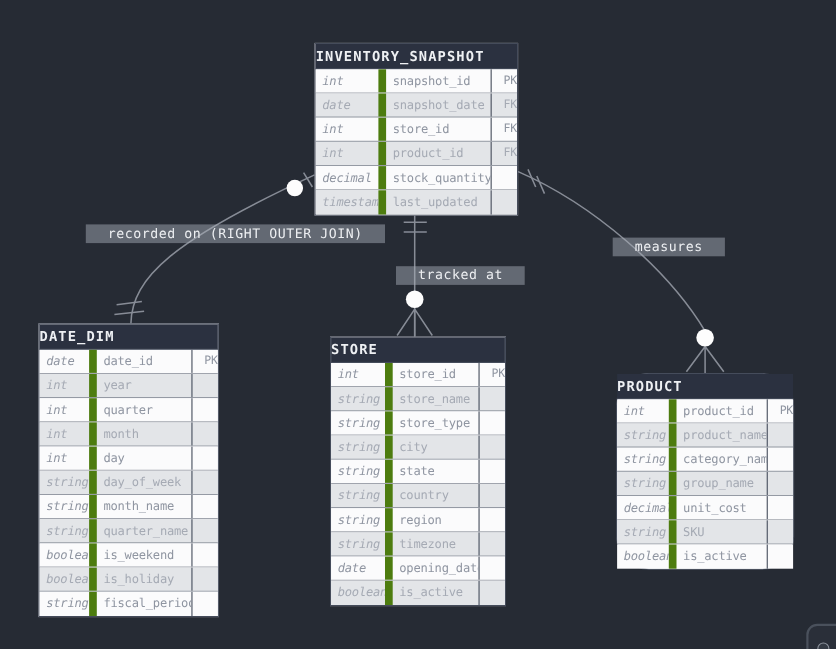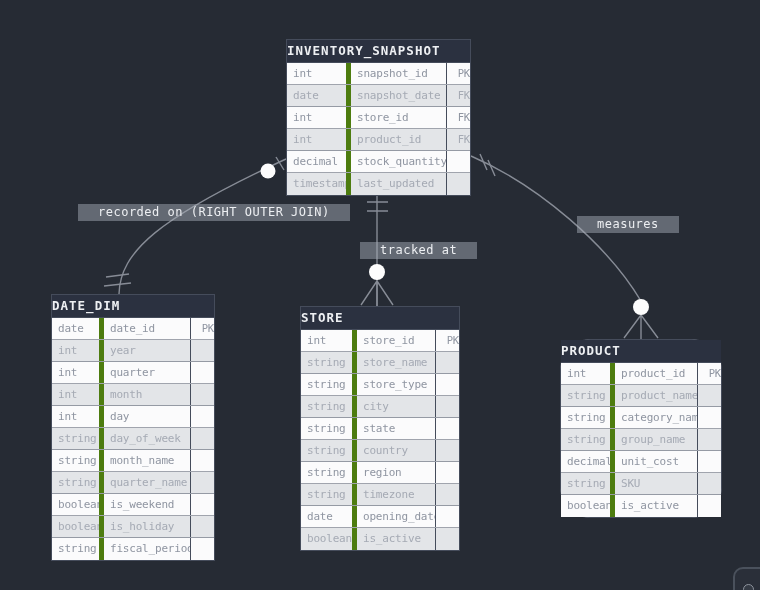--- a/index.html
+++ b/index.html
@@ -27,21 +27,21 @@
   }
   .erow{
     display:grid;height:22px;box-sizing:border-box;
     font-size:11px;line-height:21px;letter-spacing:-0.2px;
     background:#fbfbfc;color:#8f95a1;
     border-bottom:1px solid rgba(86,93,107,0.55);
   }
   .erow:last-child{border-bottom:none;}
   .erow.alt{background:#e3e5e8;color:#a5aab4;}
   .c-type,.c-name{padding-left:6px;overflow:hidden;white-space:nowrap;}
-  .c-type{border-right:5px solid #4d7c0f;}
+  .c-type{border-right:7px solid #4d7c0f;font-style:italic;}
   .c-name{border-right:1px solid #454c5b;}
   .c-key{text-align:right;font-size:10.5px;overflow:hidden;}
   #ent-0 .erow{grid-template-columns:64px 1fr 23px;}
   #ent-1 .erow{grid-template-columns:52px 1fr 23px;}
   #ent-2 .erow{grid-template-columns:56px 1fr 23px;}
   #ent-3 .erow{grid-template-columns:54px 1fr 23px;}
   #corner-widget{
     position:absolute;left:733px;top:567px;width:52px;height:52px;
     border:2px solid #4a515c;border-radius:10px;background:#2a2f39;
     box-sizing:border-box;
@@ -74,21 +74,21 @@
     </g>
     <g fill="#fdfdfd" stroke="none">
       <circle cx="268" cy="171" r="7.5"></circle>
       <circle cx="377" cy="272" r="8"></circle>
       <circle cx="641" cy="307" r="8"></circle>
     </g>
   </svg>
 
   <div class="rel-label" style="left:78px;top:204px;">recorded on (RIGHT OUTER JOIN)</div>
   <div class="rel-label" style="left:360px;top:242px;">tracked at</div>
-  <div class="rel-label" style="left:557px;top:216px;margin-left:20px;">measures</div>
+  <div class="rel-label" style="left:557px;top:216px;">measures</div>
 
   <div class="entity" id="ent-0" style="left:286px;top:39px;width:185px;">
     <div class="ehead">INVENTORY_SNAPSHOT</div>
     <div class="ebody">
         <div class="erow">
           <span class="c-type">int</span>
           <span class="c-name">snapshot_id</span>
           <span class="c-key">PK</span>
         </div>
         <div class="erow alt">
@@ -112,21 +112,21 @@
           <span class="c-key"></span>
         </div>
         <div class="erow alt">
           <span class="c-type">timestamp</span>
           <span class="c-name">last_updated</span>
           <span class="c-key"></span>
         </div>
       </div>
   </div>
 
-  <div class="entity" id="ent-1" style="left:35px;top:294px;width:164px;margin-left:16px;">
+  <div class="entity" id="ent-1" style="left:35px;top:294px;width:164px;">
     <div class="ehead">DATE_DIM</div>
     <div class="ebody">
         <div class="erow">
           <span class="c-type">date</span>
           <span class="c-name">date_id</span>
           <span class="c-key">PK</span>
         </div>
         <div class="erow alt">
           <span class="c-type">int</span>
           <span class="c-name">year</span>

